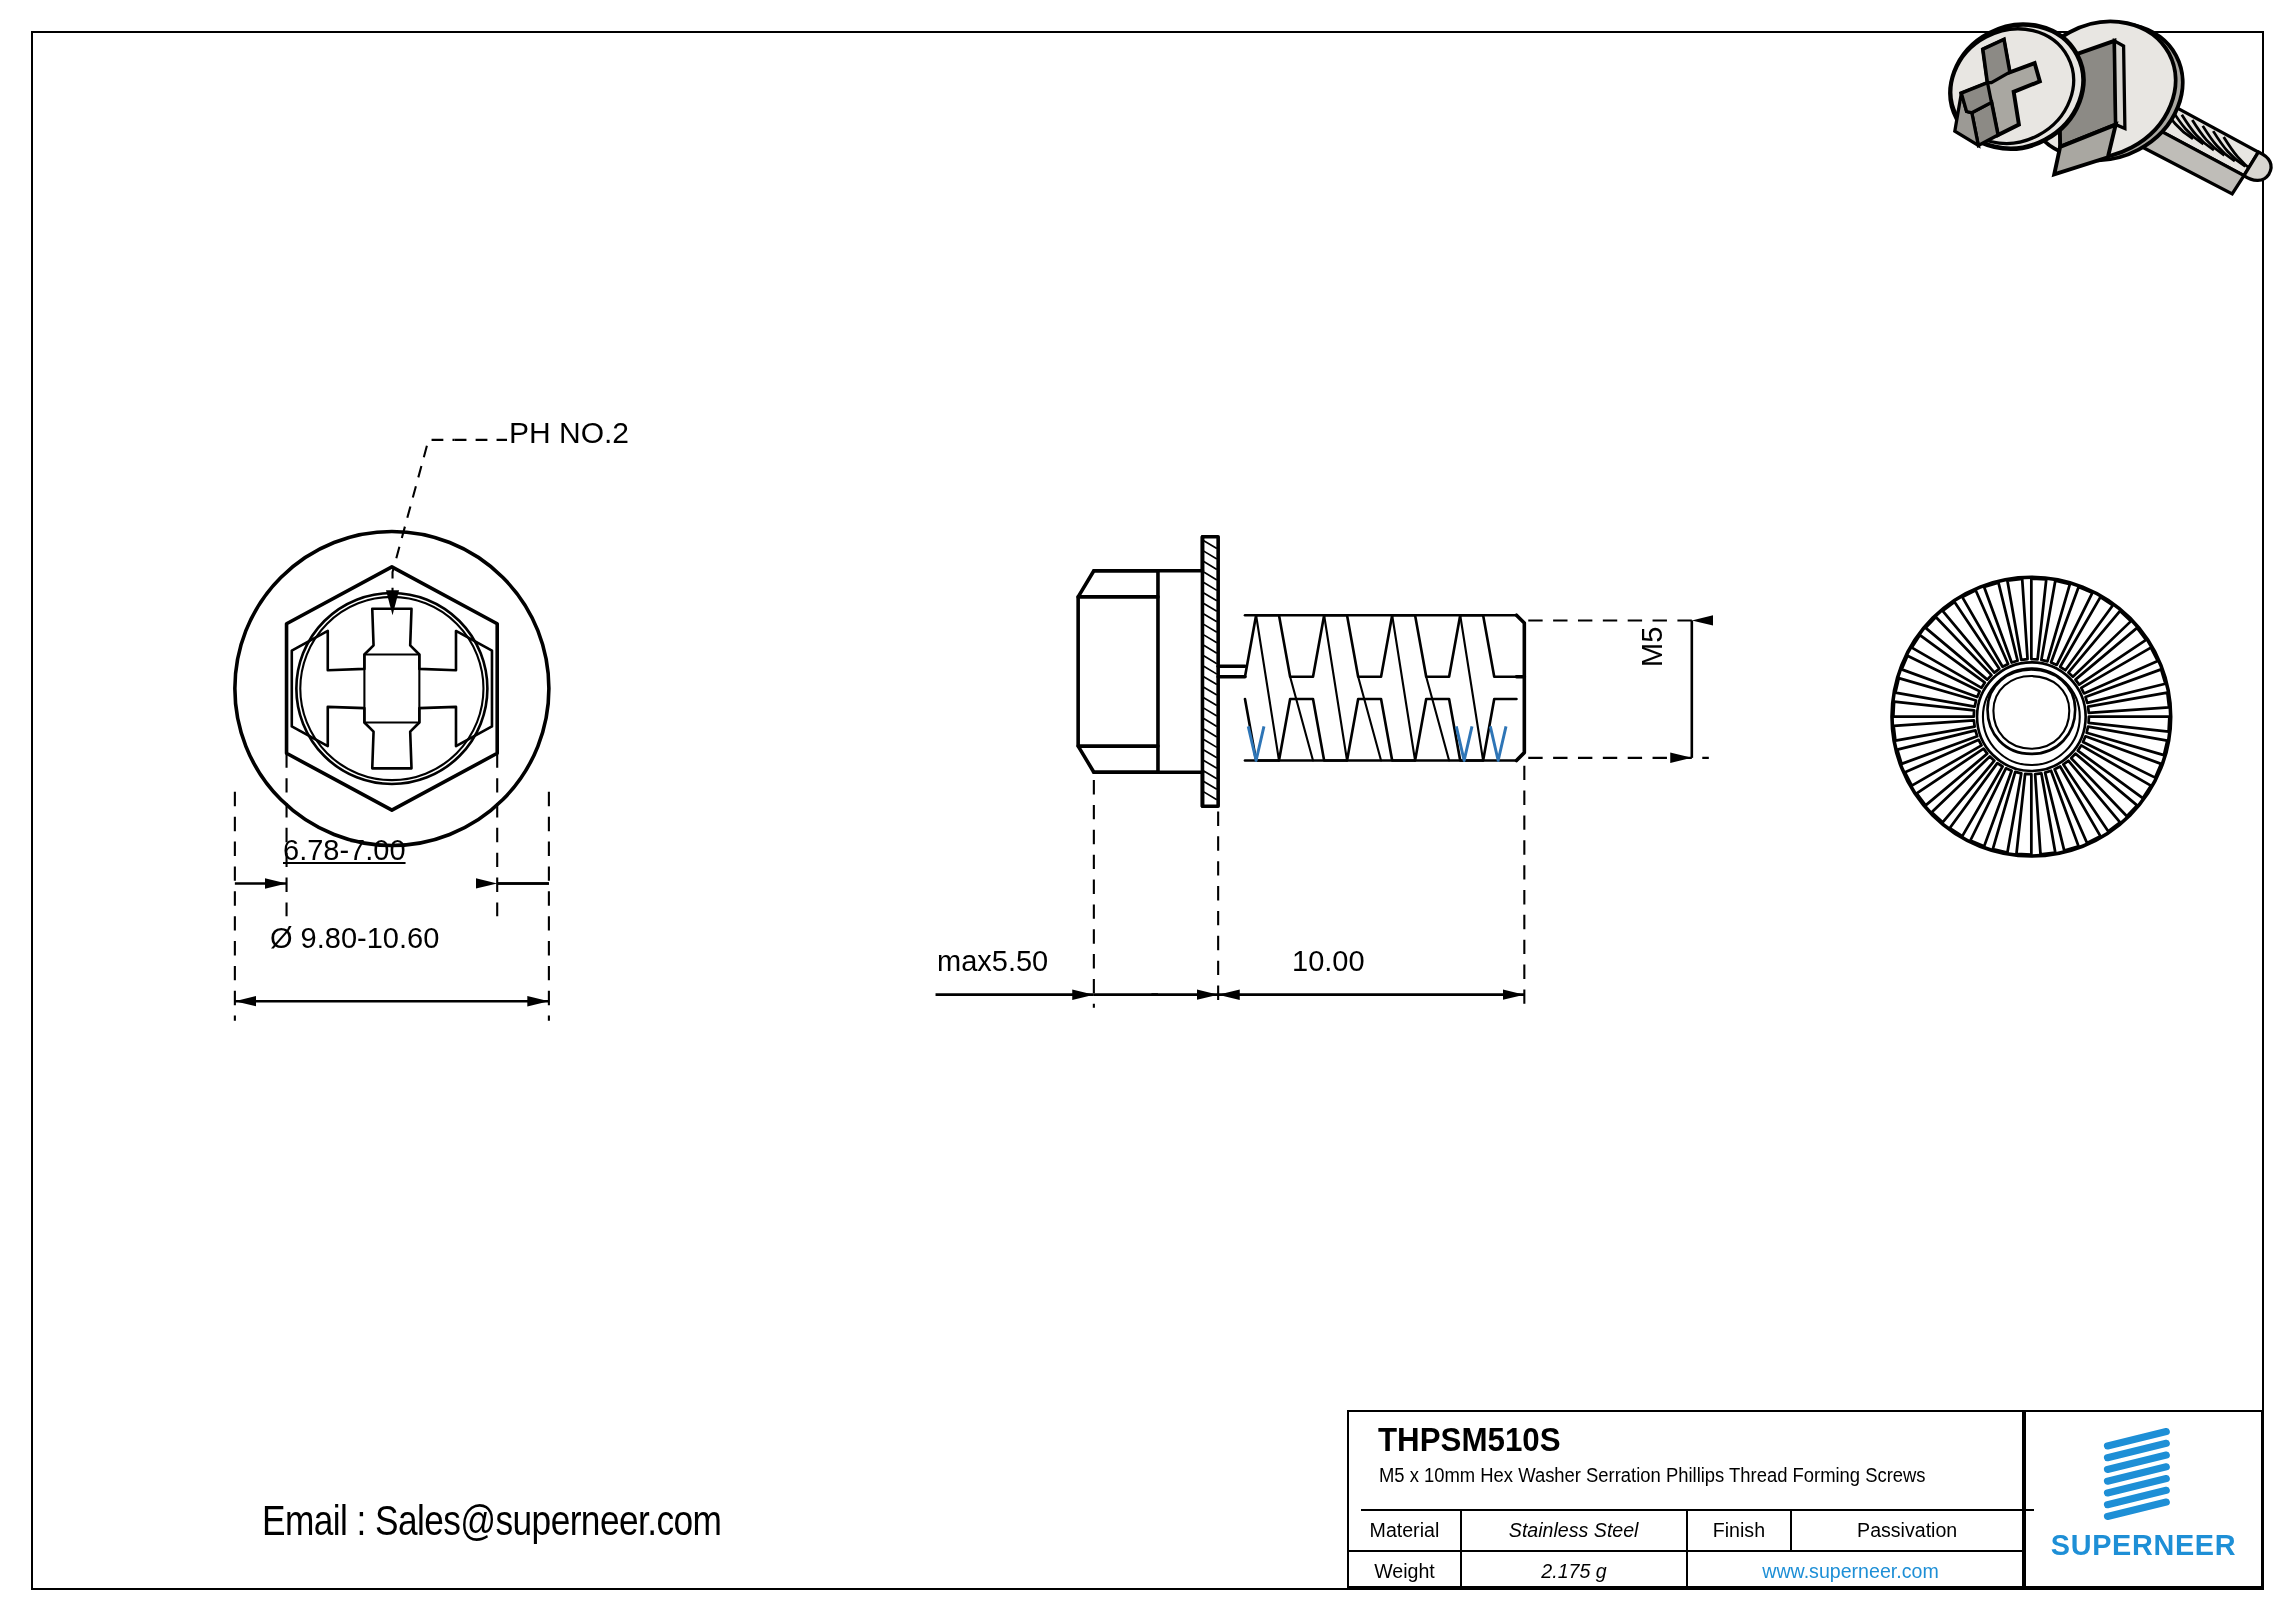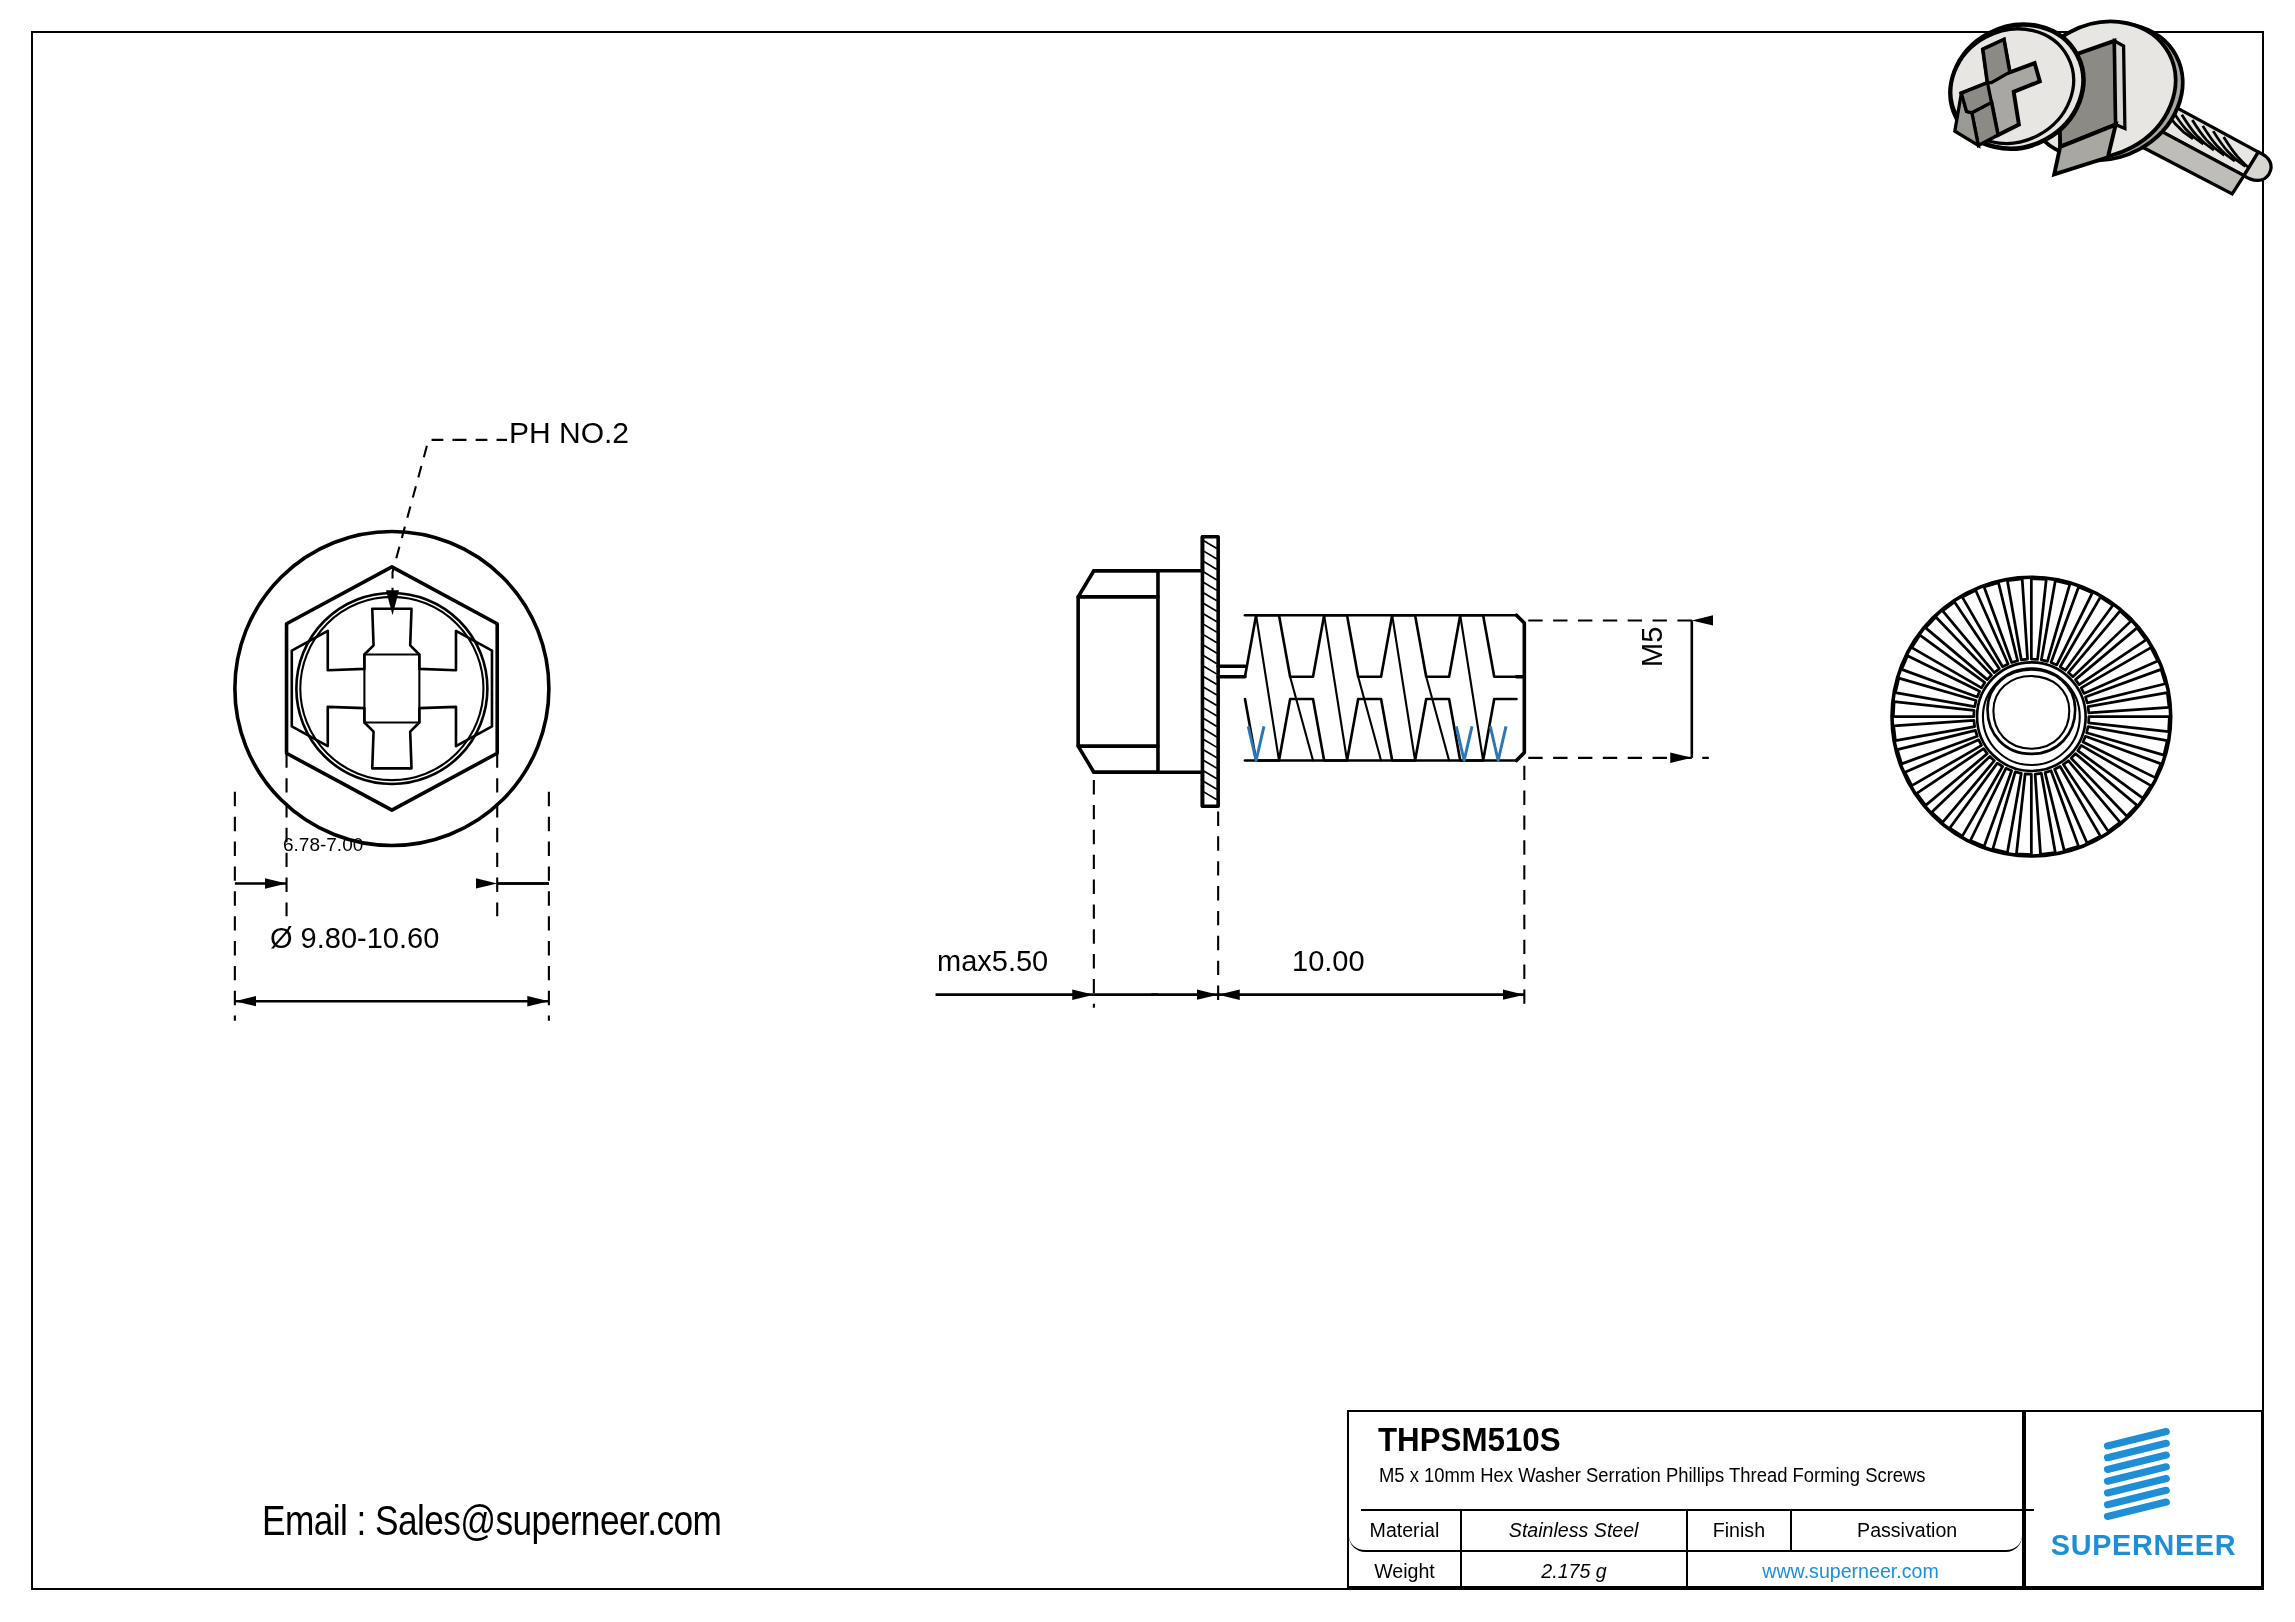--- a/index.html
+++ b/index.html
@@ -106,21 +106,20 @@
   }
   .tb-row2 {
     position: absolute;
     left: 0;
     top: 99px;
     width: 100%;
     height: 41px;
     box-sizing: border-box;
     border-bottom: 2px solid #000;
     display: flex;
-    border-radius: 16px;
   }
   .tb-row3 {
     position: absolute;
     left: 0;
     top: 140px;
     width: 100%;
     height: 38px;
     box-sizing: border-box;
     display: flex;
   }
@@ -424,21 +423,21 @@
         <path d="M 3044,156 L 3054,206 L 3024,222 L 3014,172 Z" fill="#8C8A85" stroke="#000" stroke-width="5"></path>
         <path d="M 3006,170 L 3014,172 L 3024,222 L 2988,200 L 2998,142 Z" fill="#9C9A95" stroke="#000" stroke-width="5"></path>
         <path d="M 3038,126 L 3044,156 L 3014,172 L 3006,170 L 2998,142 Z" fill="#8C8A85" stroke="#000" stroke-width="5"></path>
         <path d="M 3063,60 L 3072,110 L 3044,126 L 3038,126 L 3031,75 Z" fill="#8C8A85" stroke="#000" stroke-width="5"></path>
       </g>
     </g>
   </svg>
 
   <div class="dimtext" style="left:509px; top:416px; font-size:30px;">PH NO.2</div>
 
-  <div class="dimtext" style="left:283px; top:834px; font-size:19px;">6.78-7.00</div>
+  <div class="dimtext" style="left:283px; top:834px; font-size:29px;text-decoration:underline;">6.78-7.00</div>
 
   <div class="dimtext" style="left:270px; top:922px; font-size:29px;">Ø 9.80-10.60</div>
 
   <div class="dimtext" style="left:937px; top:945px; font-size:29px;">max5.50</div>
 
   <div class="dimtext" style="left:1292px; top:945px; font-size:29px;">10.00</div>
 
   <div class="dimtext" style="left:1636px; top:667px; font-size:29px; transform:rotate(-90deg); transform-origin:left top;">M5</div>
 
   <div class="email">Email : Sales@superneer.com</div>

